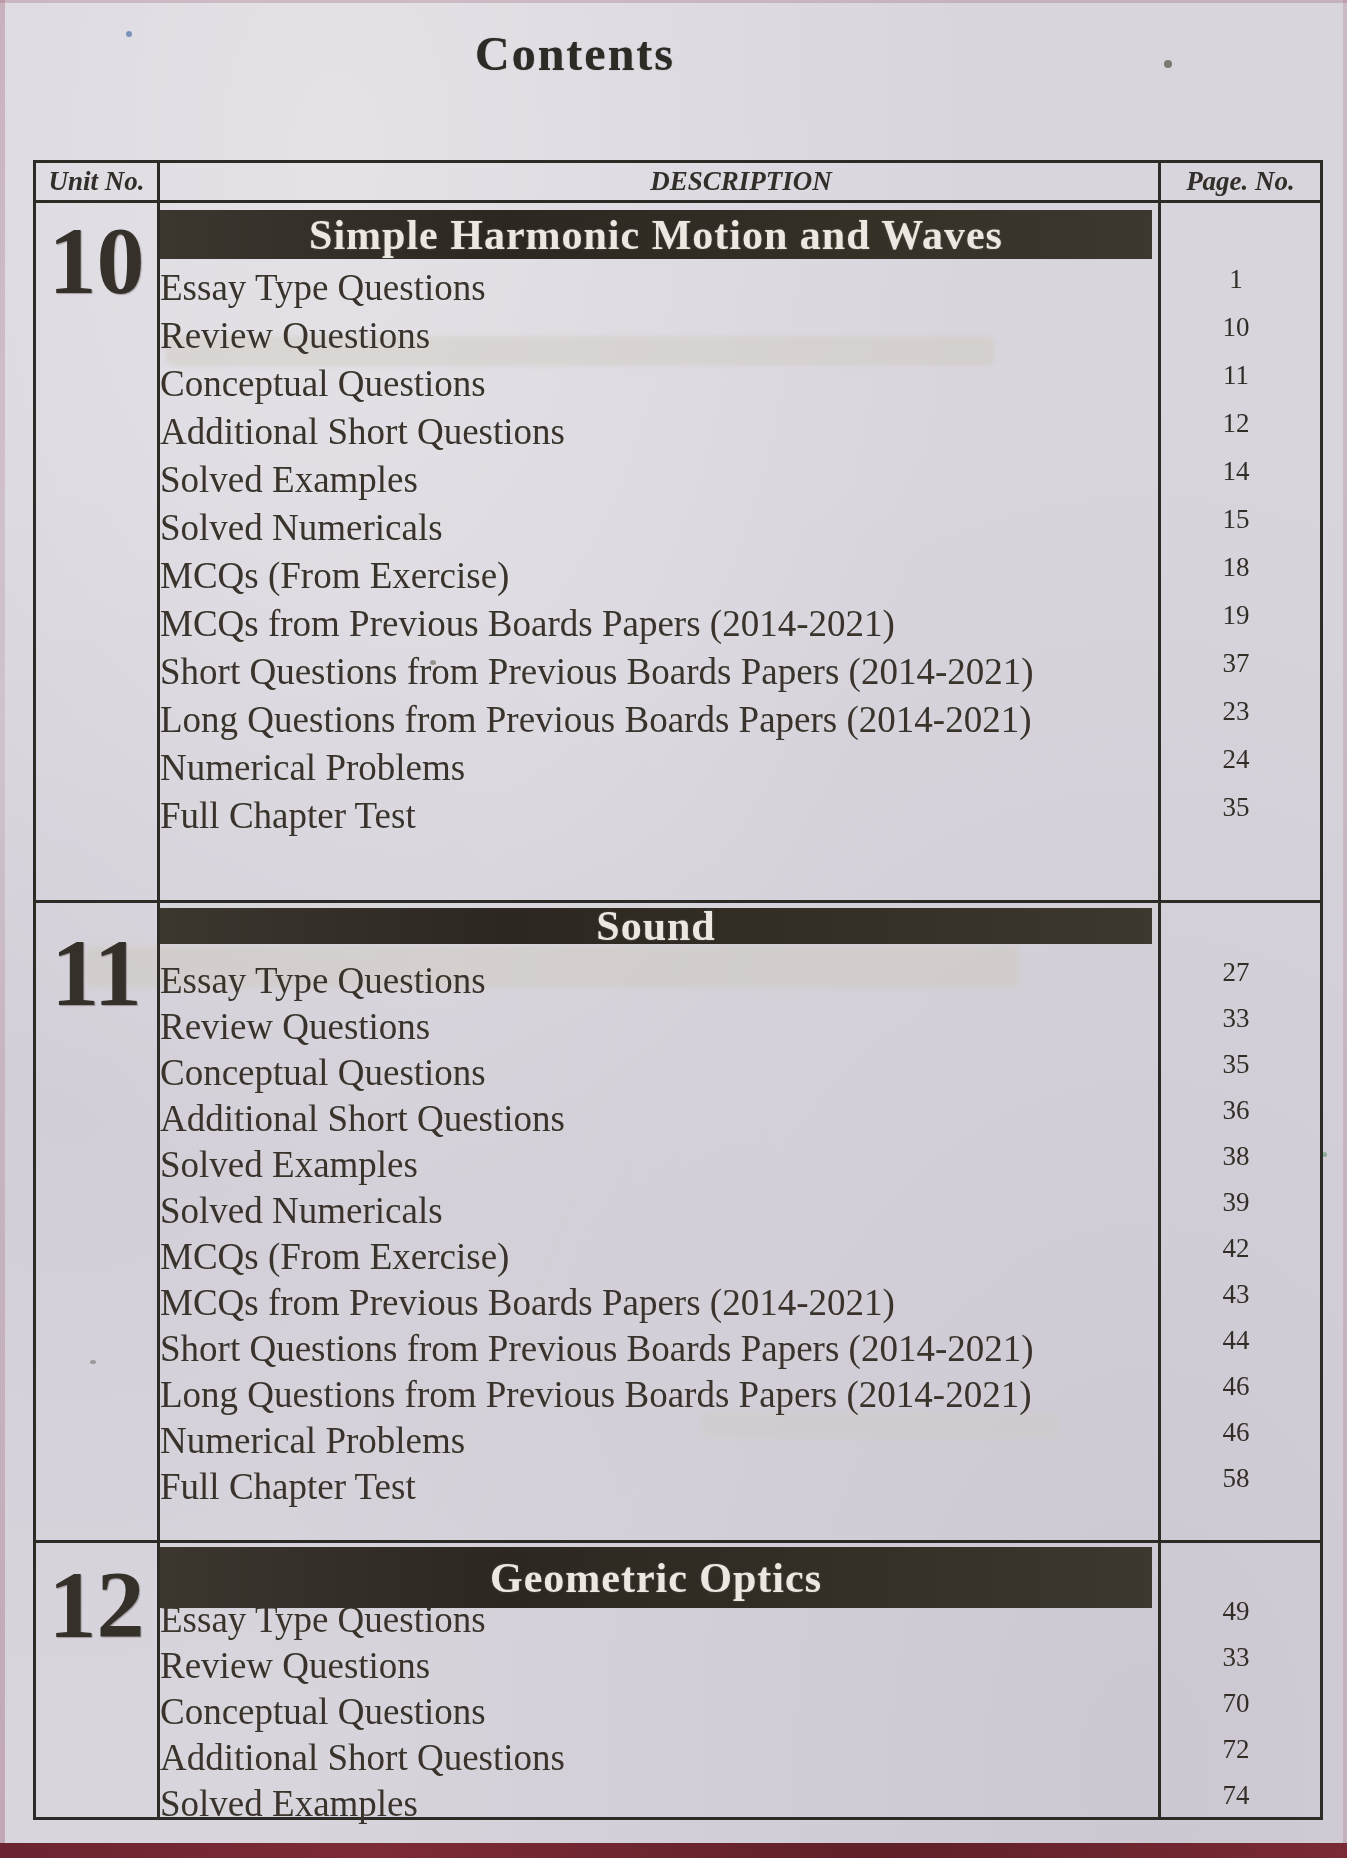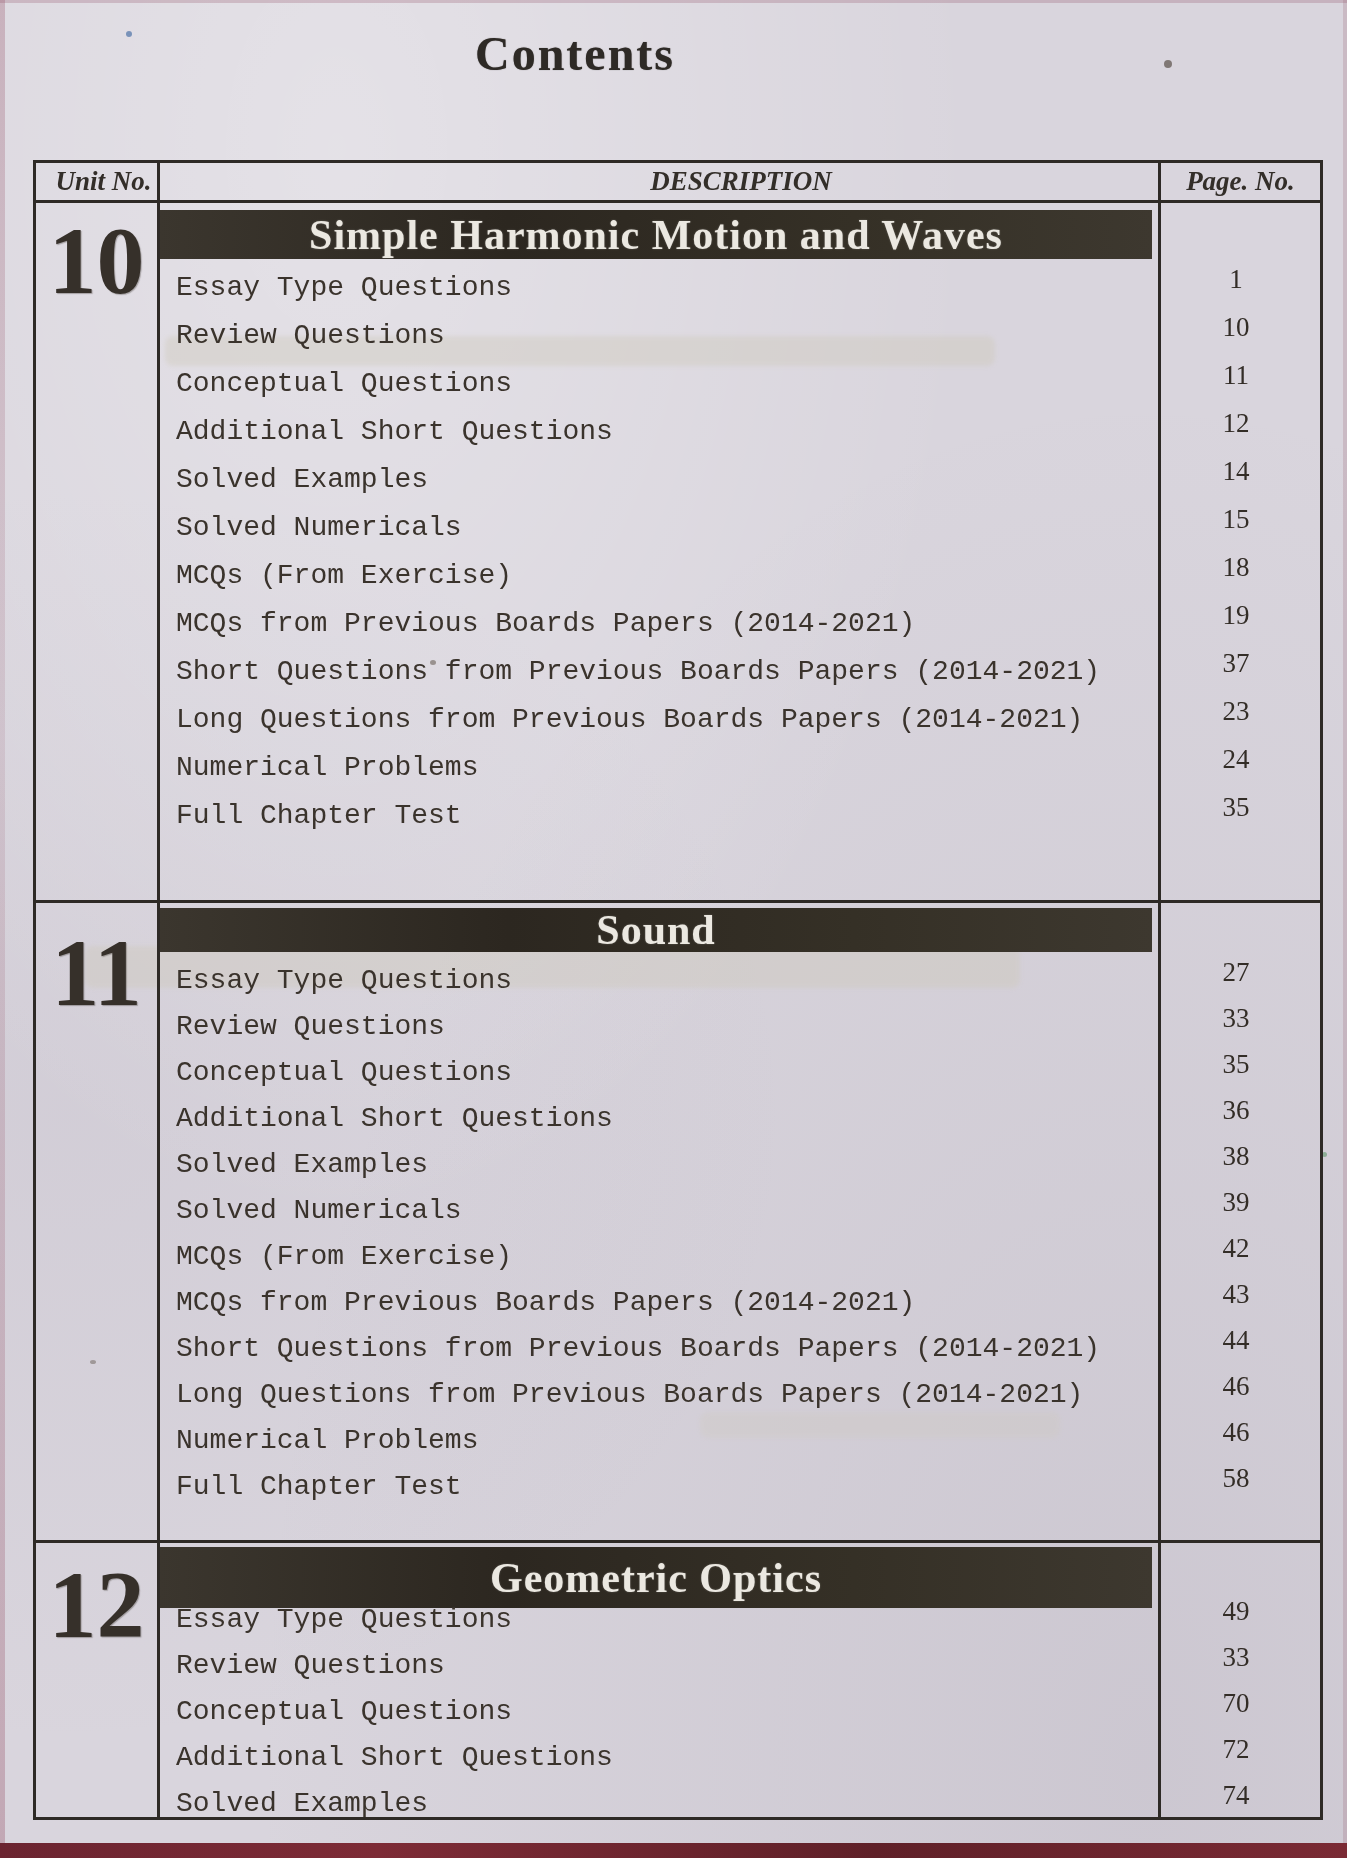--- a/index.html
+++ b/index.html
@@ -40,40 +40,40 @@
     border:3px solid #2e2a26;box-sizing:border-box;
   }
   .vline{position:absolute;top:0;bottom:0;width:3px;background:#2e2a26;}
   .vline.v1{left:121px;}
   .vline.v2{left:1122px;}
   .hline{position:absolute;left:0;right:0;height:3px;background:#2e2a26;}
 
   .thead{position:absolute;top:0;left:0;right:0;height:37px;border-bottom:3px solid #2e2a26;box-sizing:content-box;}
   .th{position:absolute;top:0;height:37px;display:flex;align-items:center;justify-content:center;
       font-weight:700;font-style:italic;font-size:27px;color:#332e29;}
-  .th.unit{left:0;width:121px;padding-left:7px;}
+  .th.unit{left:0;width:121px;}
   .th.desc{left:124px;width:1162px;}
   .th.page{left:1125px;right:0;}
 
   .section{position:absolute;left:0;right:0;}
   .unit-num{
     position:absolute;left:0;width:121px;text-align:center;
     font-size:96px;font-weight:700;color:#36302a;line-height:1;
     text-shadow:1px 1px 1px rgba(54,48,42,.35);
   }
   .bar{
     position:absolute;left:124px;right:168px;height:49px;
     background:linear-gradient(90deg,#3b362e,#2c2720 35%,#353026 70%,#3d382f);
     color:#ebe8e1;display:flex;align-items:center;justify-content:center;
     font-weight:700;font-size:42px;letter-spacing:1px;
     text-shadow:0 0 2px rgba(255,255,255,.25);
   }
   .rows{position:absolute;left:124px;right:0;}
   .row{display:flex;align-items:center;}
-  .row-label{flex:1;padding-left:16px;font-size:28px;color:#3a332c;font-family:Liberation Mono, monospace;}
+  .row-label{flex:1;padding-left:0;font-size:37px;color:#3a332c;}
   .row-page{width:168px;text-align:center;font-size:27px;color:#332d27;transform:translateY(-8px);}
   .s10 .row{height:48px;}
   .s11 .row{height:46px;}
   .s12 .row{height:46px;}
 </style>
 </head>
 <body>
 
 <div id="page">
 
@@ -151,21 +151,21 @@
           <div class="row-label">Full Chapter Test</div>
           <div class="row-page">35</div>
         </div>
       </div>
     </div>
 
     <div class="hline" style="top:737px;"></div>
 
     <div class="section s11" style="top:740px;height:637px;">
       <div class="unit-num" style="top:22px;">11</div>
-      <div class="bar" style="top:5px;height:44px;">Sound</div>
+      <div class="bar" style="top:5px;height:36px;">Sound</div>
       <div class="rows" style="top:54px;">
         <div class="row">
           <div class="row-label">Essay Type Questions</div>
           <div class="row-page">27</div>
         </div>
         <div class="row">
           <div class="row-label">Review Questions</div>
           <div class="row-page">33</div>
         </div>
         <div class="row">

